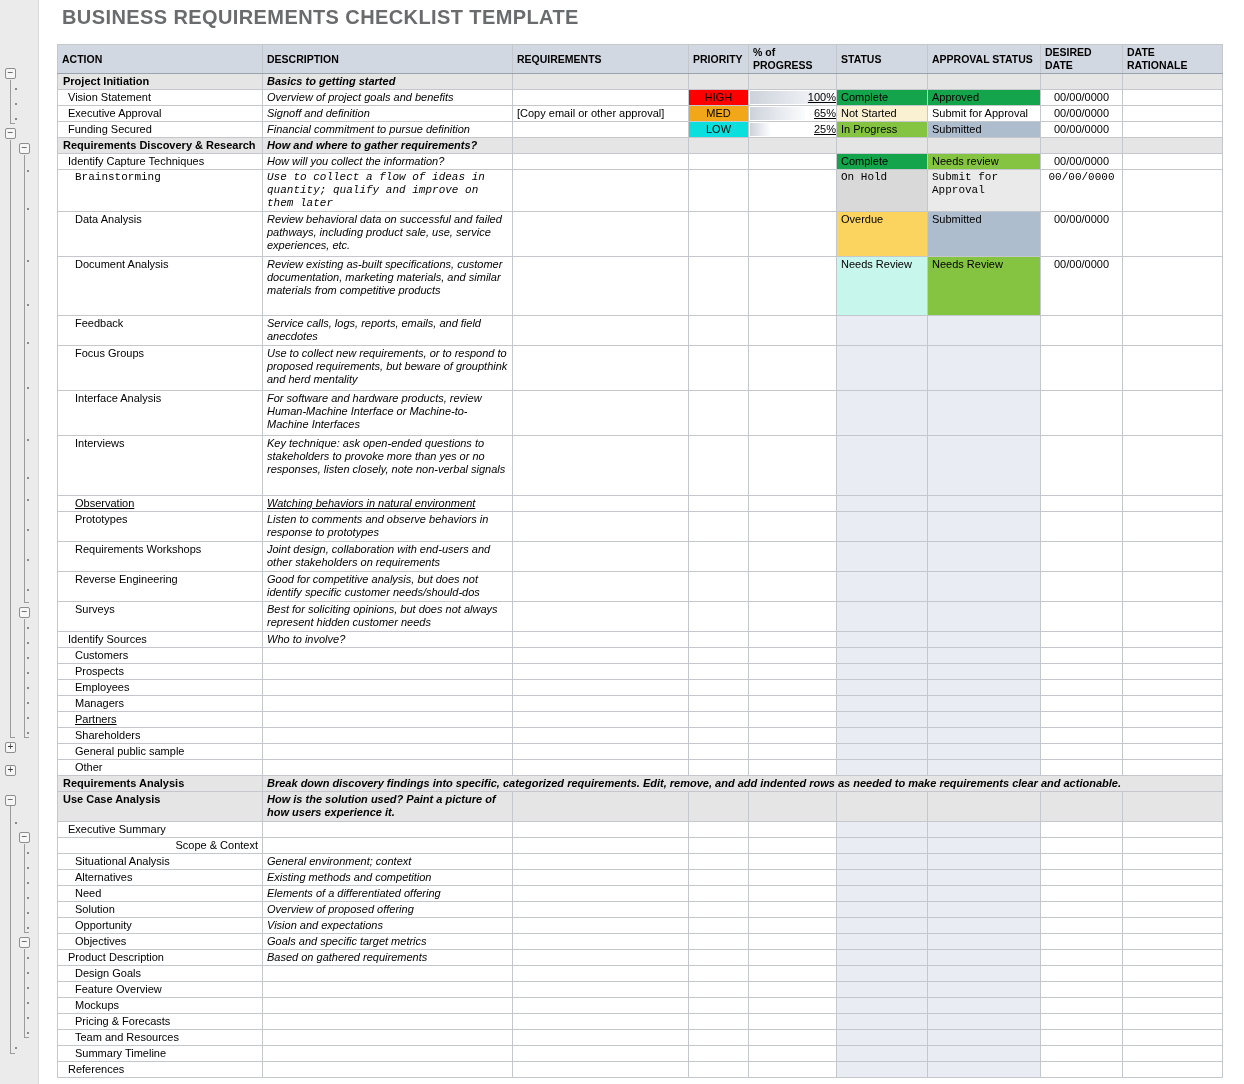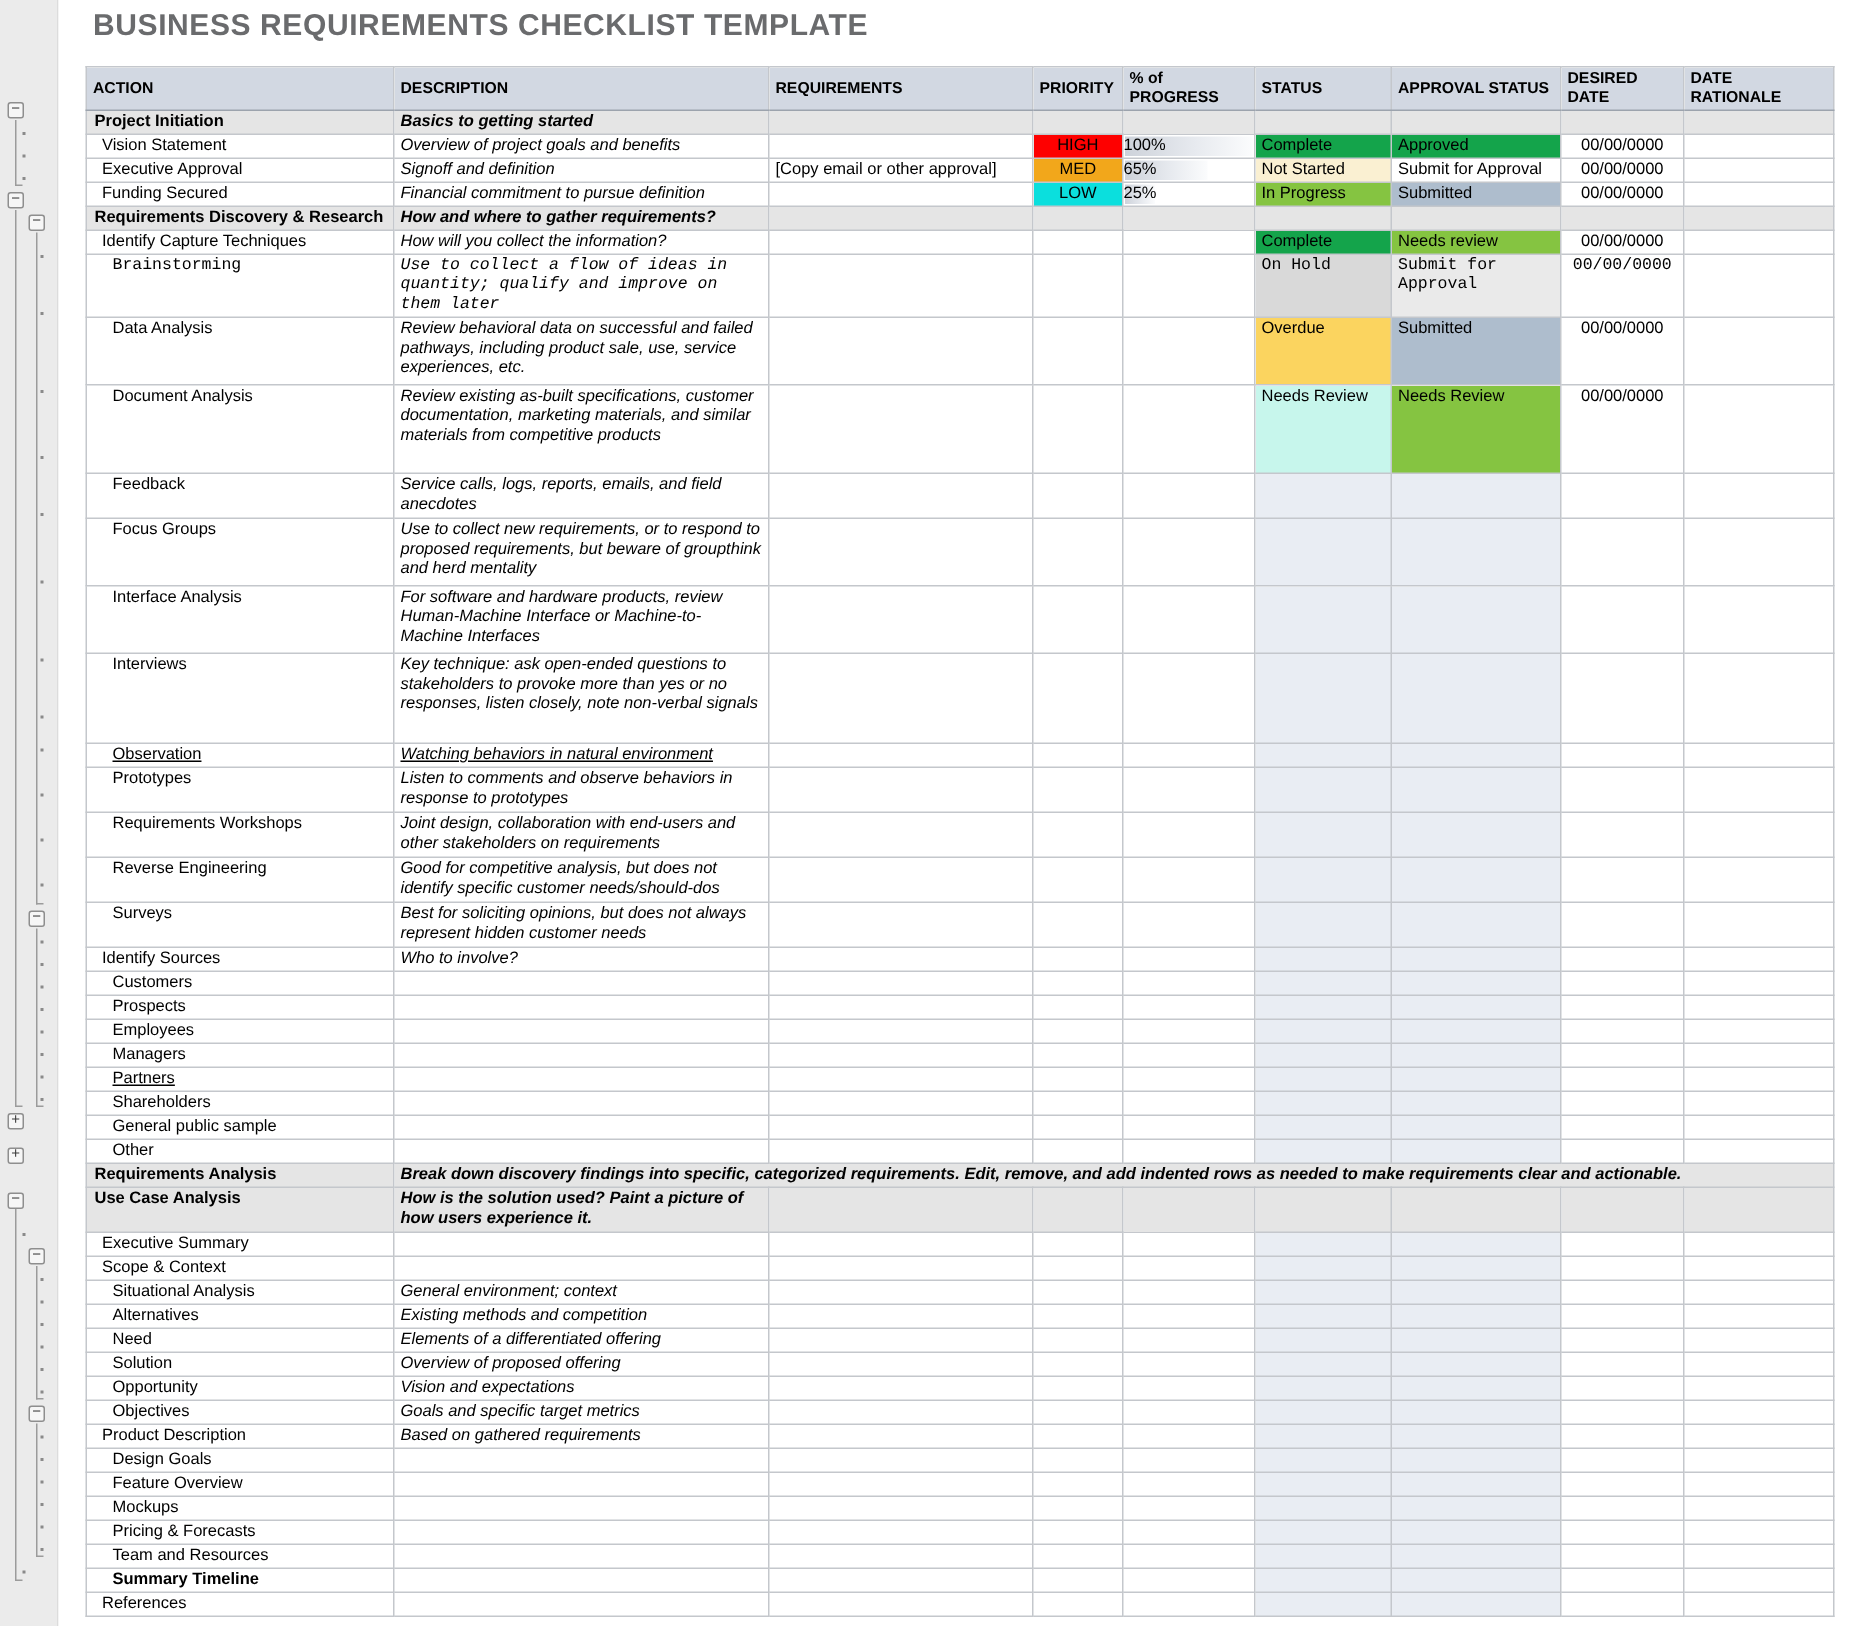--- a/index.html
+++ b/index.html
@@ -20,21 +20,21 @@
   tr.section td.cell-action{font-weight:bold;}
   tr.section td.cell-desc{font-weight:bold;}
   td.cell-desc{font-style:italic;}
   td.ind0{padding-left:5px;}
   td.ind1{padding-left:10px;}
   td.ind2{padding-left:17px;}
   td.center{text-align:center;}
   td.cell-progress{position:relative;padding:1px 0;}
   .pbar{position:absolute;left:1px;top:1px;bottom:1px;
         background:linear-gradient(90deg,#CDD2DA 0%,#E7EAEF 55%,#FBFCFD 100%);}
-  .plabel{position:relative;display:block;text-align:left;}
+  .plabel{position:relative;display:block;text-align:right;text-decoration:underline;}
   .nowrap{white-space:nowrap;}
   
   .obox{position:absolute;width:11px;height:11px;background:#F6F6F6;border:1px solid #8E8E8E;
         border-radius:2px;font-size:10px;line-height:8px;text-align:center;color:#3A3A3A;
         box-sizing:border-box;cursor:pointer;z-index:3;}
   .odot{position:absolute;width:2px;height:2px;background:#8A8A8A;z-index:3;}
   .oline{position:absolute;width:5px;border-left:1px solid #9B9B9B;border-bottom:1px solid #9B9B9B;
         box-sizing:border-box;z-index:2;}
 </style>
 </head>
@@ -395,21 +395,21 @@
           <td class="cell-action ind1">Executive Summary</td>
           <td class="cell-desc"></td>
           <td></td>
           <td class="center"></td>
           <td class="cell-progress"></td>
           <td style="background: rgb(233, 237, 243);"></td>
           <td style="background: rgb(233, 237, 243);"></td>
           <td class="center"></td>
           <td></td>
         </tr>
-        <tr style="height: 15px;">
+        <tr style="height: 15px; text-align: right;">
           <td class="cell-action ind1">Scope &amp; Context</td>
           <td class="cell-desc"></td>
           <td></td>
           <td class="center"></td>
           <td class="cell-progress"></td>
           <td style="background: rgb(233, 237, 243);"></td>
           <td style="background: rgb(233, 237, 243);"></td>
           <td class="center"></td>
           <td></td>
         </tr>
@@ -538,21 +538,21 @@
           <td class="cell-action ind2">Team and Resources</td>
           <td class="cell-desc"></td>
           <td></td>
           <td class="center"></td>
           <td class="cell-progress"></td>
           <td style="background: rgb(233, 237, 243);"></td>
           <td style="background: rgb(233, 237, 243);"></td>
           <td class="center"></td>
           <td></td>
         </tr>
-        <tr style="height: 15px; font-weight: bold;">
+        <tr style="height: 15px;">
           <td class="cell-action ind2">Summary Timeline</td>
           <td class="cell-desc"></td>
           <td></td>
           <td class="center"></td>
           <td class="cell-progress"></td>
           <td style="background: rgb(233, 237, 243);"></td>
           <td style="background: rgb(233, 237, 243);"></td>
           <td class="center"></td>
           <td></td>
         </tr>

